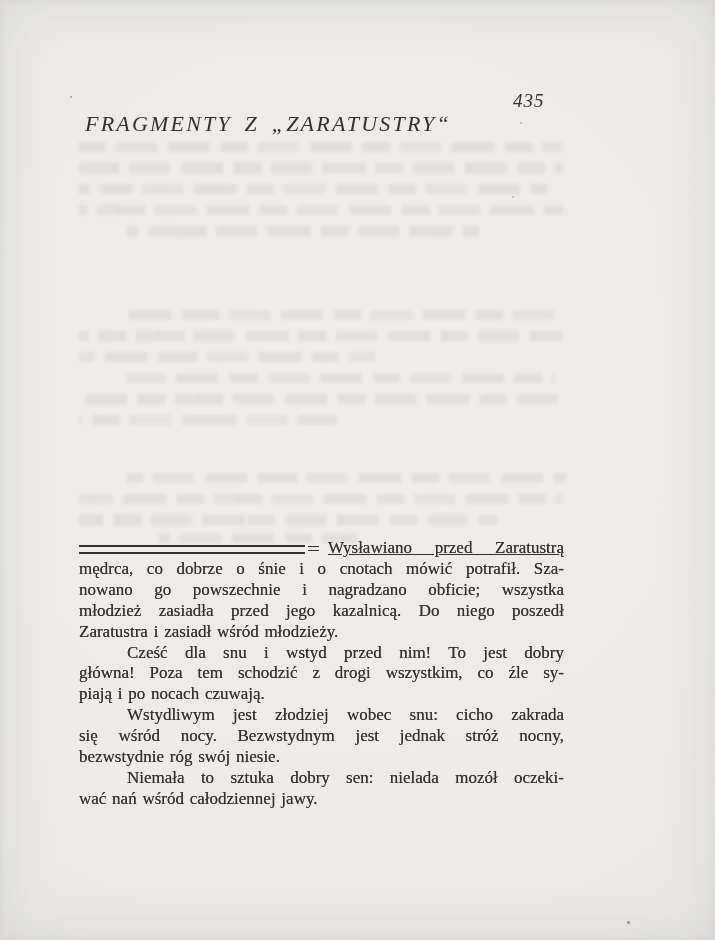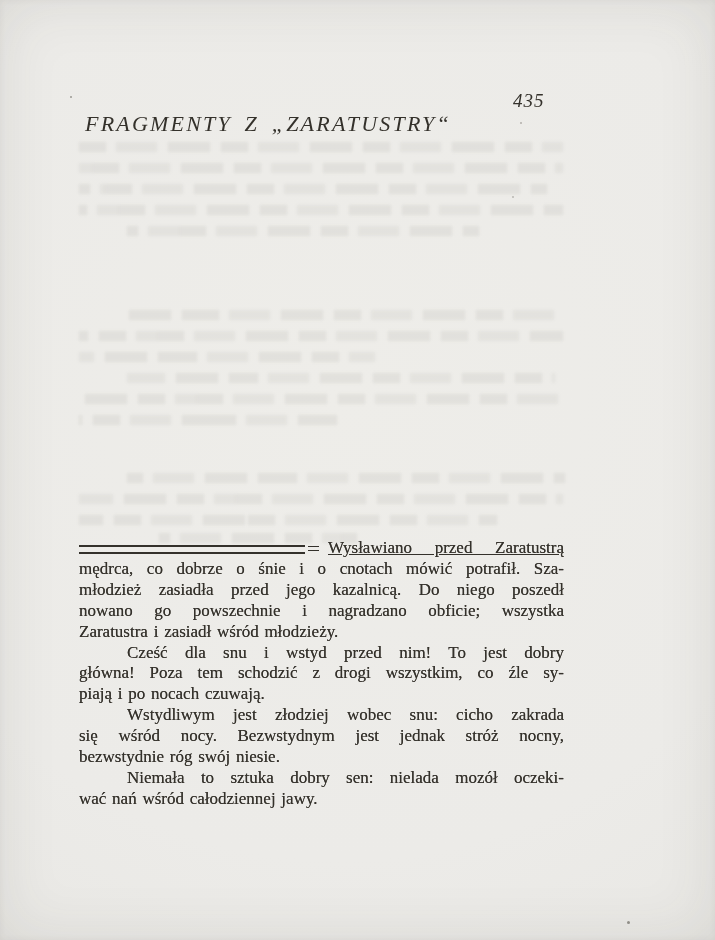--- a/index.html
+++ b/index.html
@@ -117,22 +117,22 @@
       <div class="ghost-row" style="top: 533px; left: 159px; width: 198px; background-position: 182px 0px;"></div>
     </div>
 
 
   <div class="body-text" id="body-text">
       <div class="line flexline">
         <span class="ornament"></span>
         <span class="orn-text">Wysławiano przed Zaratustrą</span>
       </div>
       <div class="line">mędrca, co dobrze o śnie i o cnotach mówić potrafił. Sza-</div>
+      <div class="line">nowano go powszechnie i nagradzano obficie; wszystka</div>
       <div class="line">młodzież zasiadła przed jego kazalnicą. Do niego poszedł</div>
-      <div class="line">nowano go powszechnie i nagradzano obficie; wszystka</div>
       <div class="line last">Zaratustra i zasiadł wśród młodzieży.</div>
       <div class="line indent">Cześć dla snu i wstyd przed nim! To jest dobry</div>
       <div class="line">główna! Poza tem schodzić z drogi wszystkim, co źle sy-</div>
       <div class="line last">piają i po nocach czuwają.</div>
       <div class="line indent">Wstydliwym jest złodziej wobec snu: cicho zakrada</div>
       <div class="line">się wśród nocy. Bezwstydnym jest jednak stróż nocny,</div>
       <div class="line last">bezwstydnie róg swój niesie.</div>
       <div class="line indent">Niemała to sztuka dobry sen: nielada mozół oczeki-</div>
       <div class="line last">wać nań wśród całodziennej jawy.</div>
     </div>

